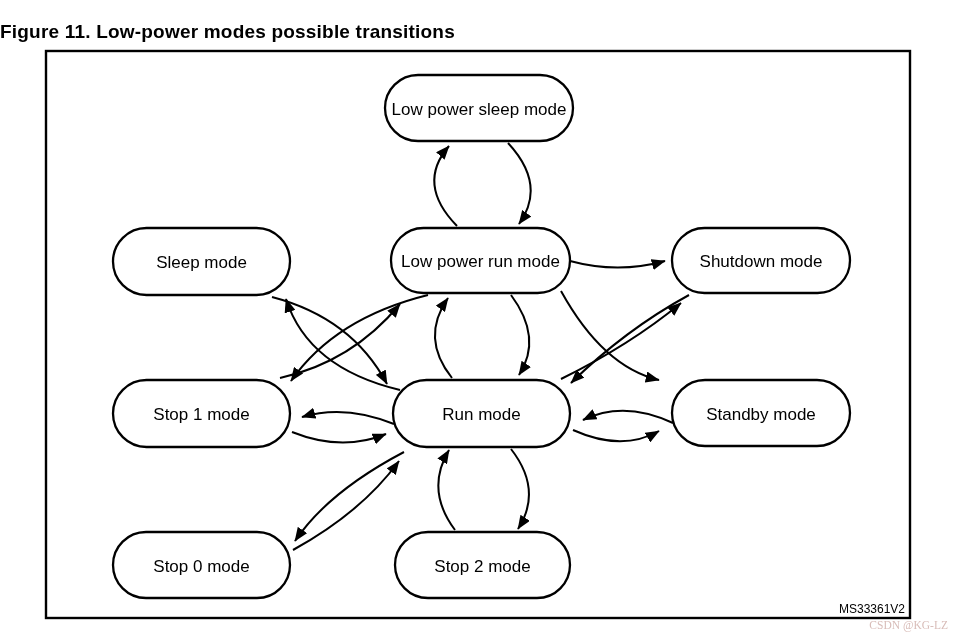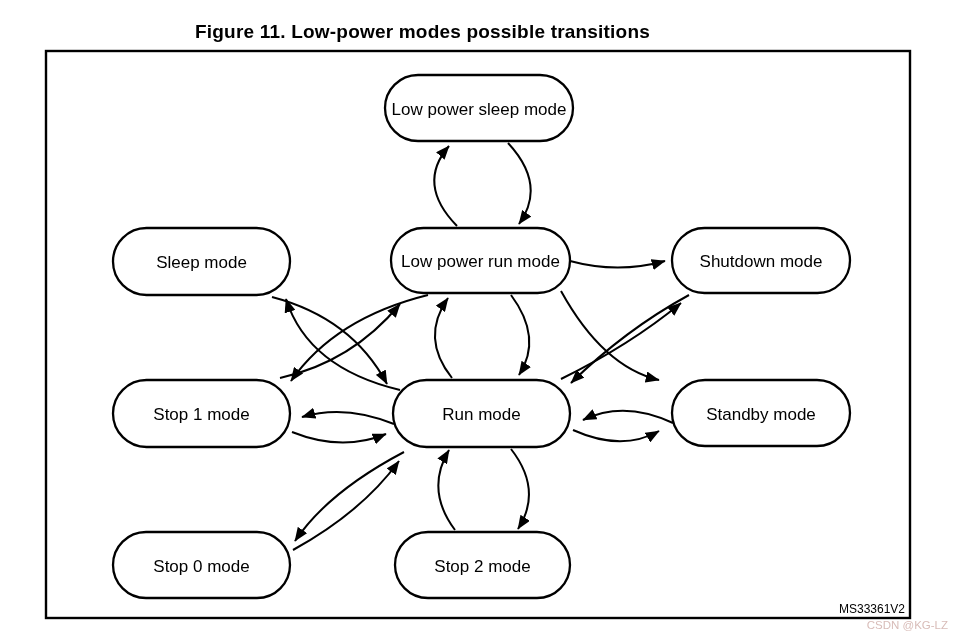--- a/index.html
+++ b/index.html
@@ -2,39 +2,39 @@
 <html style="--stroke: #000000; --node-fill: #ffffff; --text: #000000; --watermark: #d8bcb8;"><head>
 <meta charset="utf-8">
 <style>
   html,body{margin:0;padding:0;background:#ffffff;}
   body{
     width:955px;height:640px;position:relative;overflow:hidden;
     font-family:"Liberation Sans","DejaVu Sans",sans-serif;
   }
   .figure-title{
     position:absolute;top:21px;left:0;width:845px;
-    text-align:center;font-size:19px;font-weight:bold;color:#000;
+    text-align:left;font-size:19px;font-weight:bold;color:#000;
     letter-spacing:0.2px;
   }
   svg{position:absolute;top:0;left:0;}
   .frame{fill:#ffffff;stroke:var(--stroke,#000);stroke-width:2.4px;}
   .edge{fill:none;stroke:var(--stroke,#000);stroke-width:2px;}
   .node{fill:var(--node-fill,#fff);stroke:var(--stroke,#000);stroke-width:2.3px;}
   .node-label{
     font-family:"Liberation Sans","DejaVu Sans",sans-serif;
     font-size:17px;fill:var(--text,#000);
     text-anchor:middle;dominant-baseline:central;
   }
   .figure-code{
     font-family:"Liberation Sans","DejaVu Sans",sans-serif;
     font-size:12px;fill:var(--text,#000);text-anchor:end;
   }
   .watermark{
     position:absolute;top:619px;right:7px;
-    font-size:11.5px;color:var(--watermark,#d8bcb8);
+    font-size:11.5px;color:var(--watermark,#d8bcb8);font-family:Liberation Serif, serif;
   }
 </style>
 </head>
 <body>
 
 <div class="figure-title">Figure 11. Low-power modes possible transitions</div>
 
 <svg width="955" height="640" viewBox="0 0 955 640">
   <defs>
     <marker id="arrow" viewBox="0 0 10 8" refX="9.5" refY="4" markerWidth="7" markerHeight="5.6" orient="auto">

